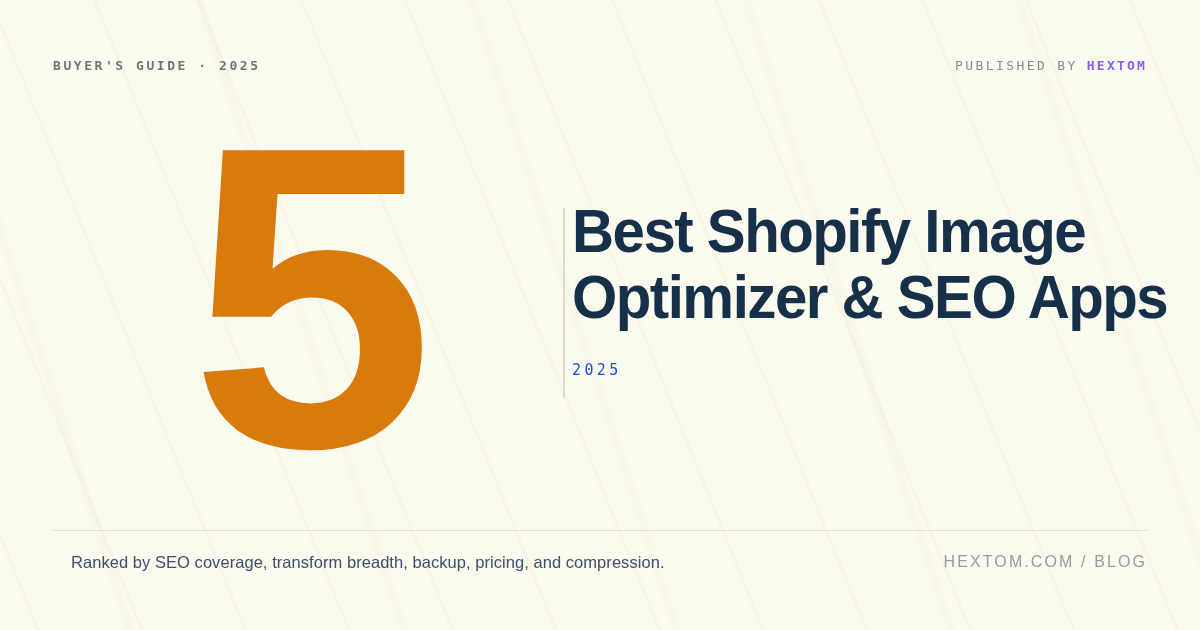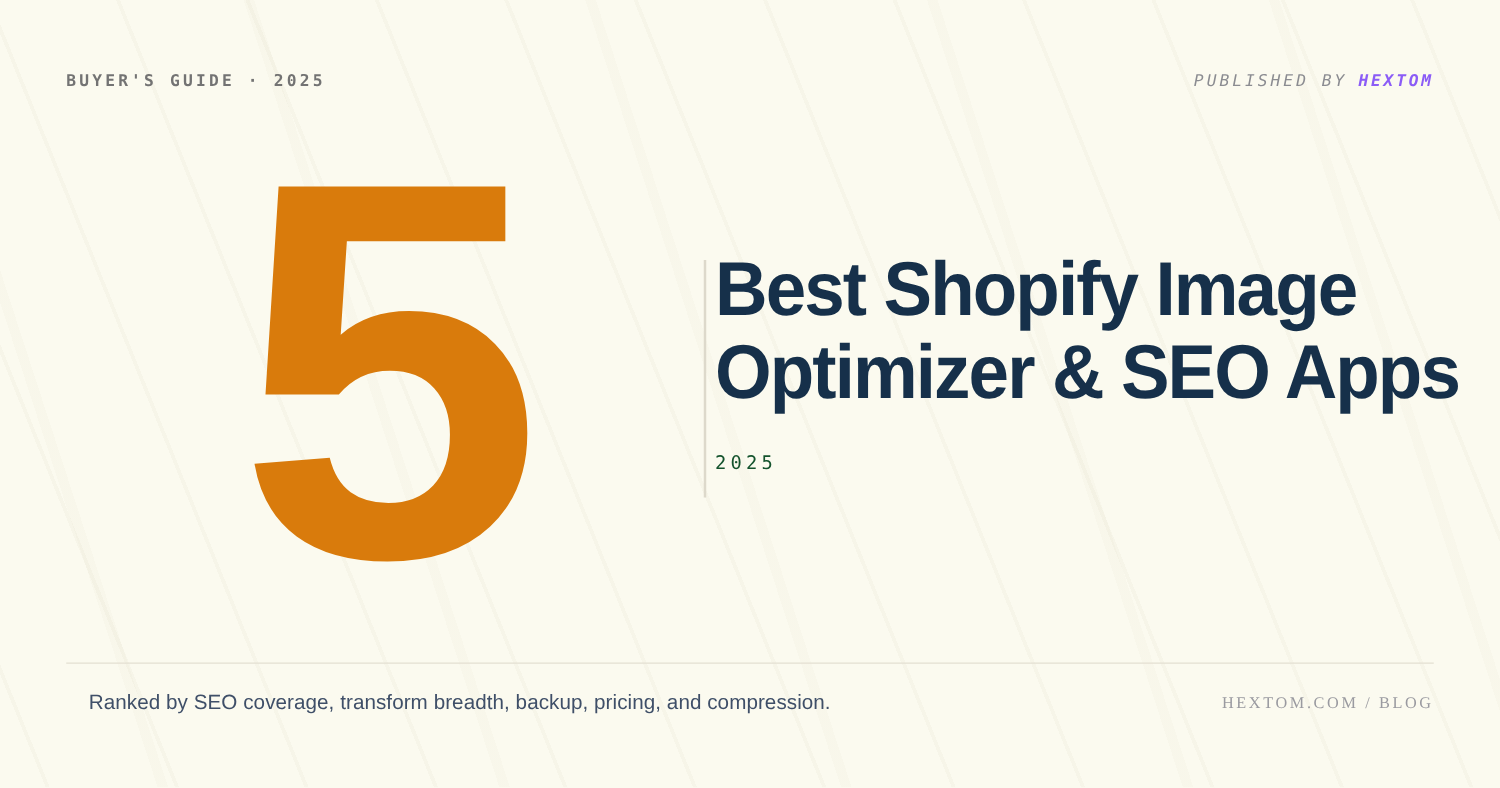--- a/index.html
+++ b/index.html
@@ -79,21 +79,20 @@
 
   .publisher {
     font-family:"DejaVu Sans Mono", monospace;
     font-size:13px;
     letter-spacing:2.4px;
     color:#8b8c91;
     white-space:nowrap;
     display:flex;
     align-items:flex-end;
     gap:9px;
-    font-style:italic;
   }
   .publisher .brand {
     color:#8b5cf6;
     font-weight:700;
     letter-spacing:2.2px;
   }
 
   
   .hero {
     position:absolute;
@@ -146,21 +145,21 @@
     transform:scaleX(0.955);
     transform-origin:left top;
     white-space:nowrap;
   }
 
   .subyear {
     margin-top:31px;
     font-family:"DejaVu Sans Mono", monospace;
     font-size:15px;
     letter-spacing:3.4px;
-    color:#14532d;
+    color:#1d4ed8;
   }
 
   
   .hrule {
     position:absolute;
     left:53px;
     top:530px;
     width:1094px;
     height:1.4px;
     background:#e3dfd2;
@@ -179,22 +178,22 @@
 
   .footer-note {
     font-family:"Liberation Sans", sans-serif;
     font-size:16.5px;
     color:#3f4f68;
     letter-spacing:0.05px;
     white-space:nowrap;
   }
 
   .footer-site {
-    font-family:Liberation Serif, serif;
-    font-size:13px;
+    font-family:Liberation Sans, sans-serif;
+    font-size:16px;
     letter-spacing:2.1px;
     color:#9a9aa0;
     white-space:nowrap;
   }
 </style>
 </head>
 <body>
 
 <div class="canvas">
 

